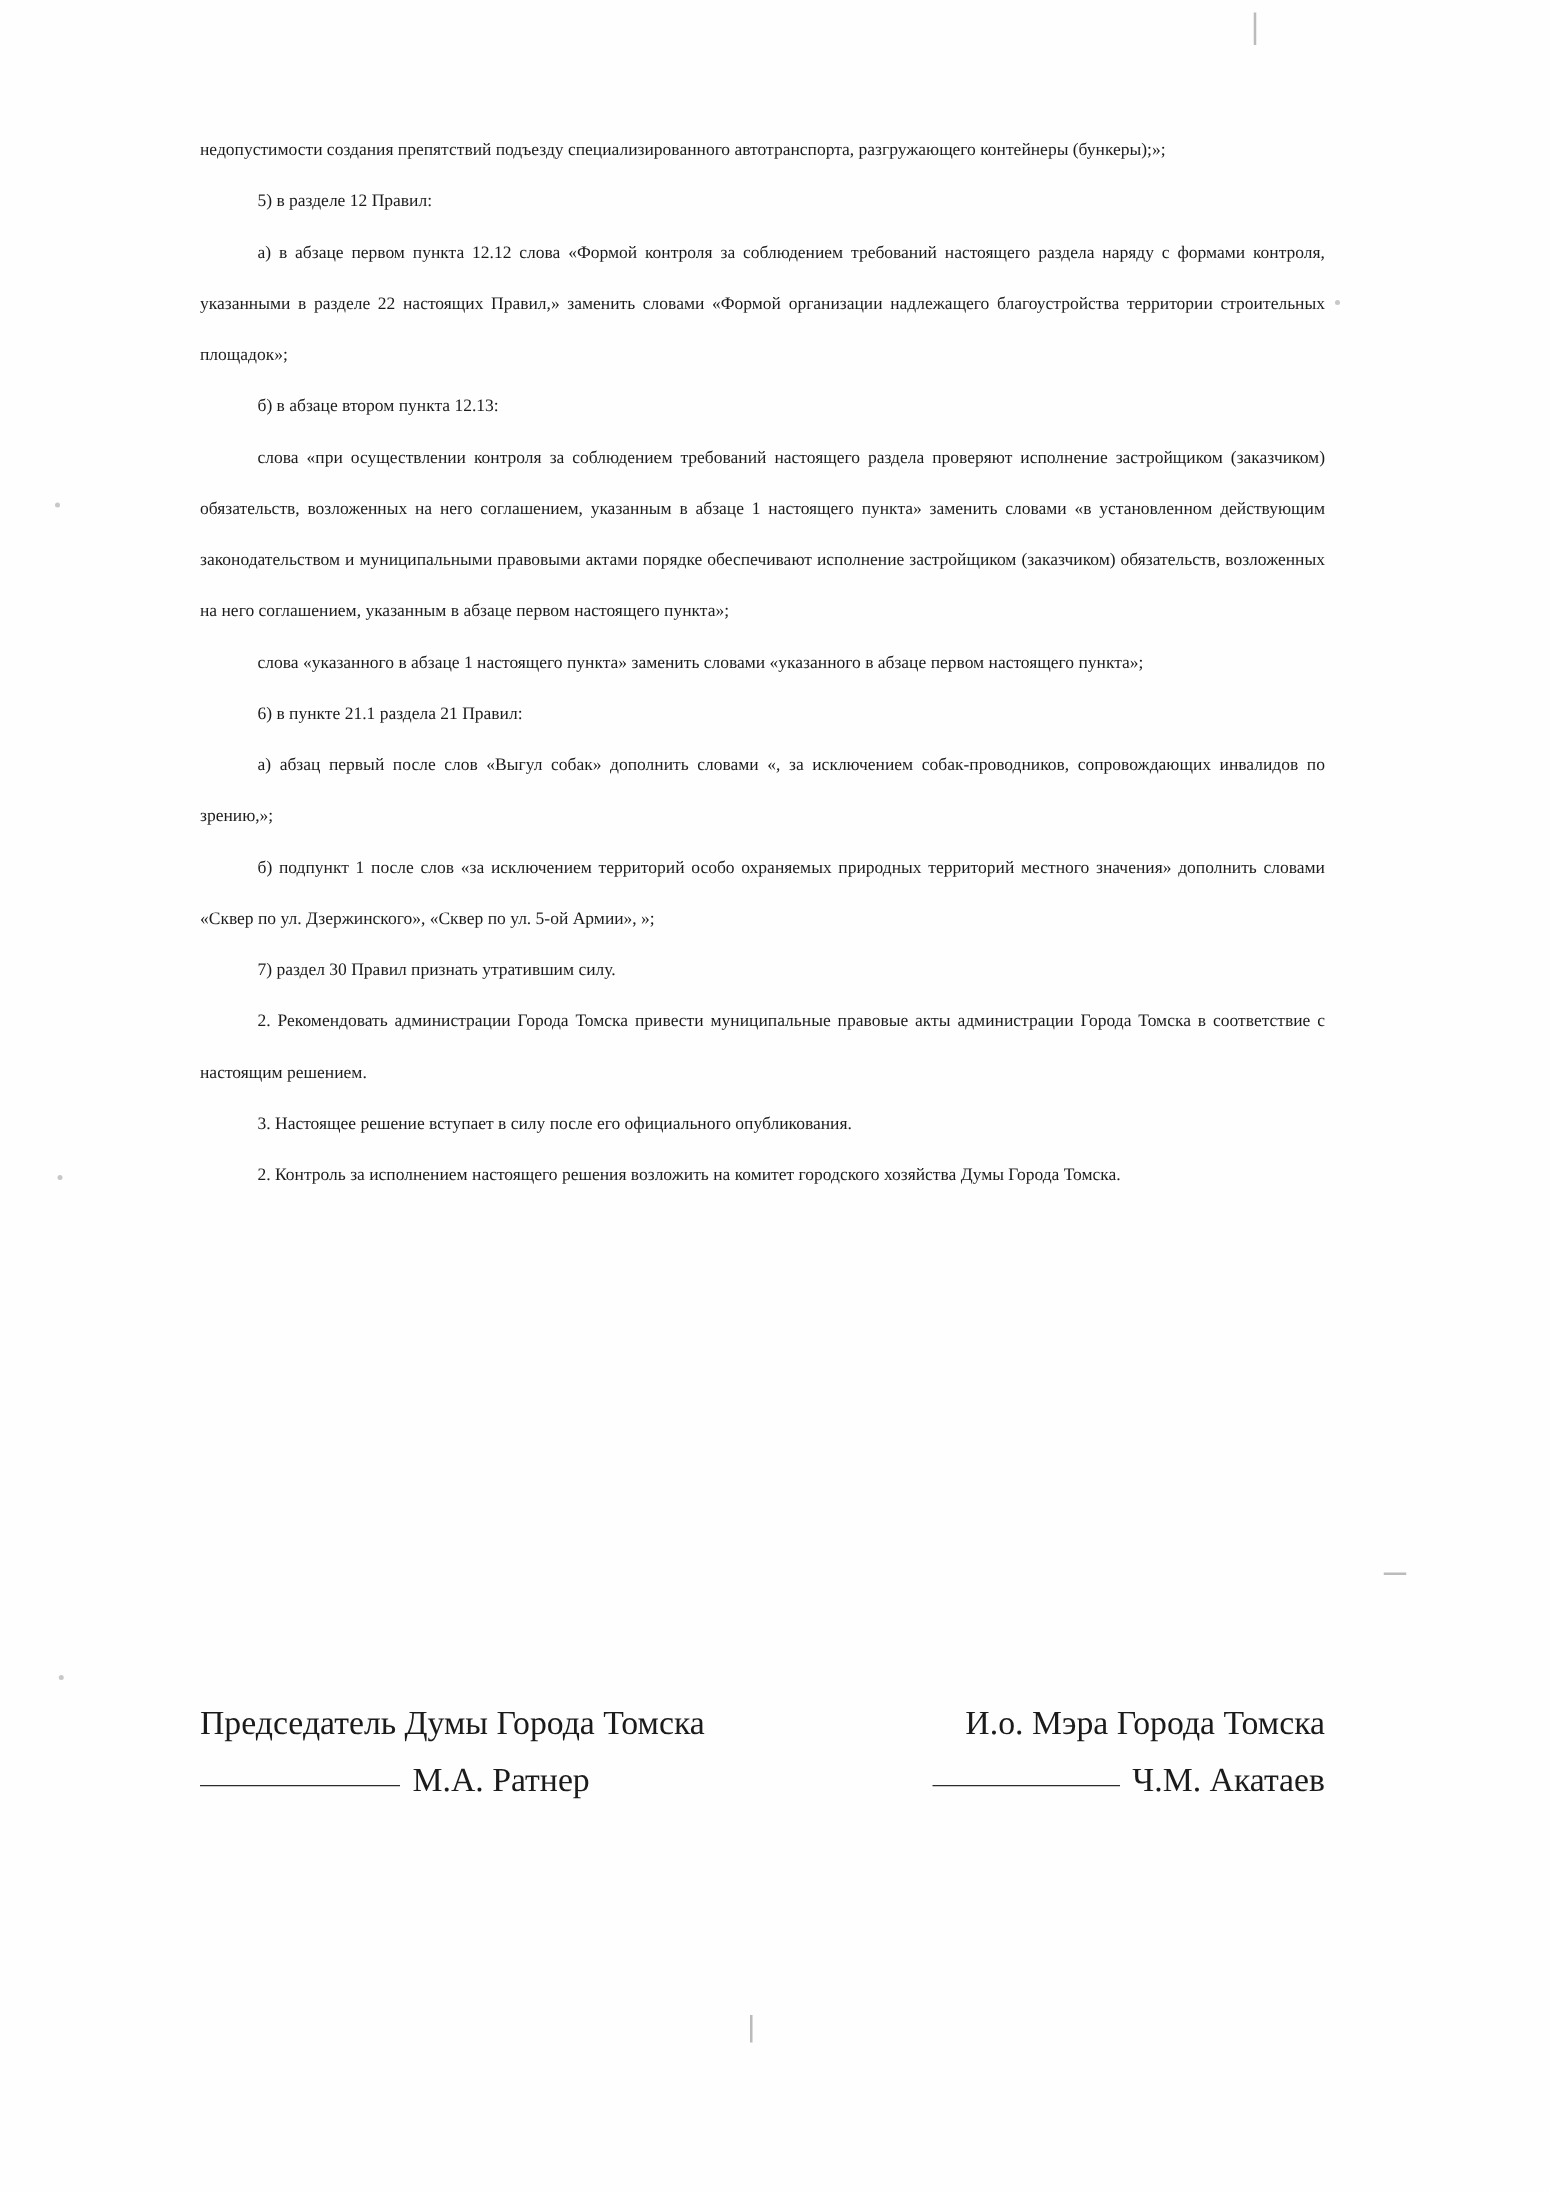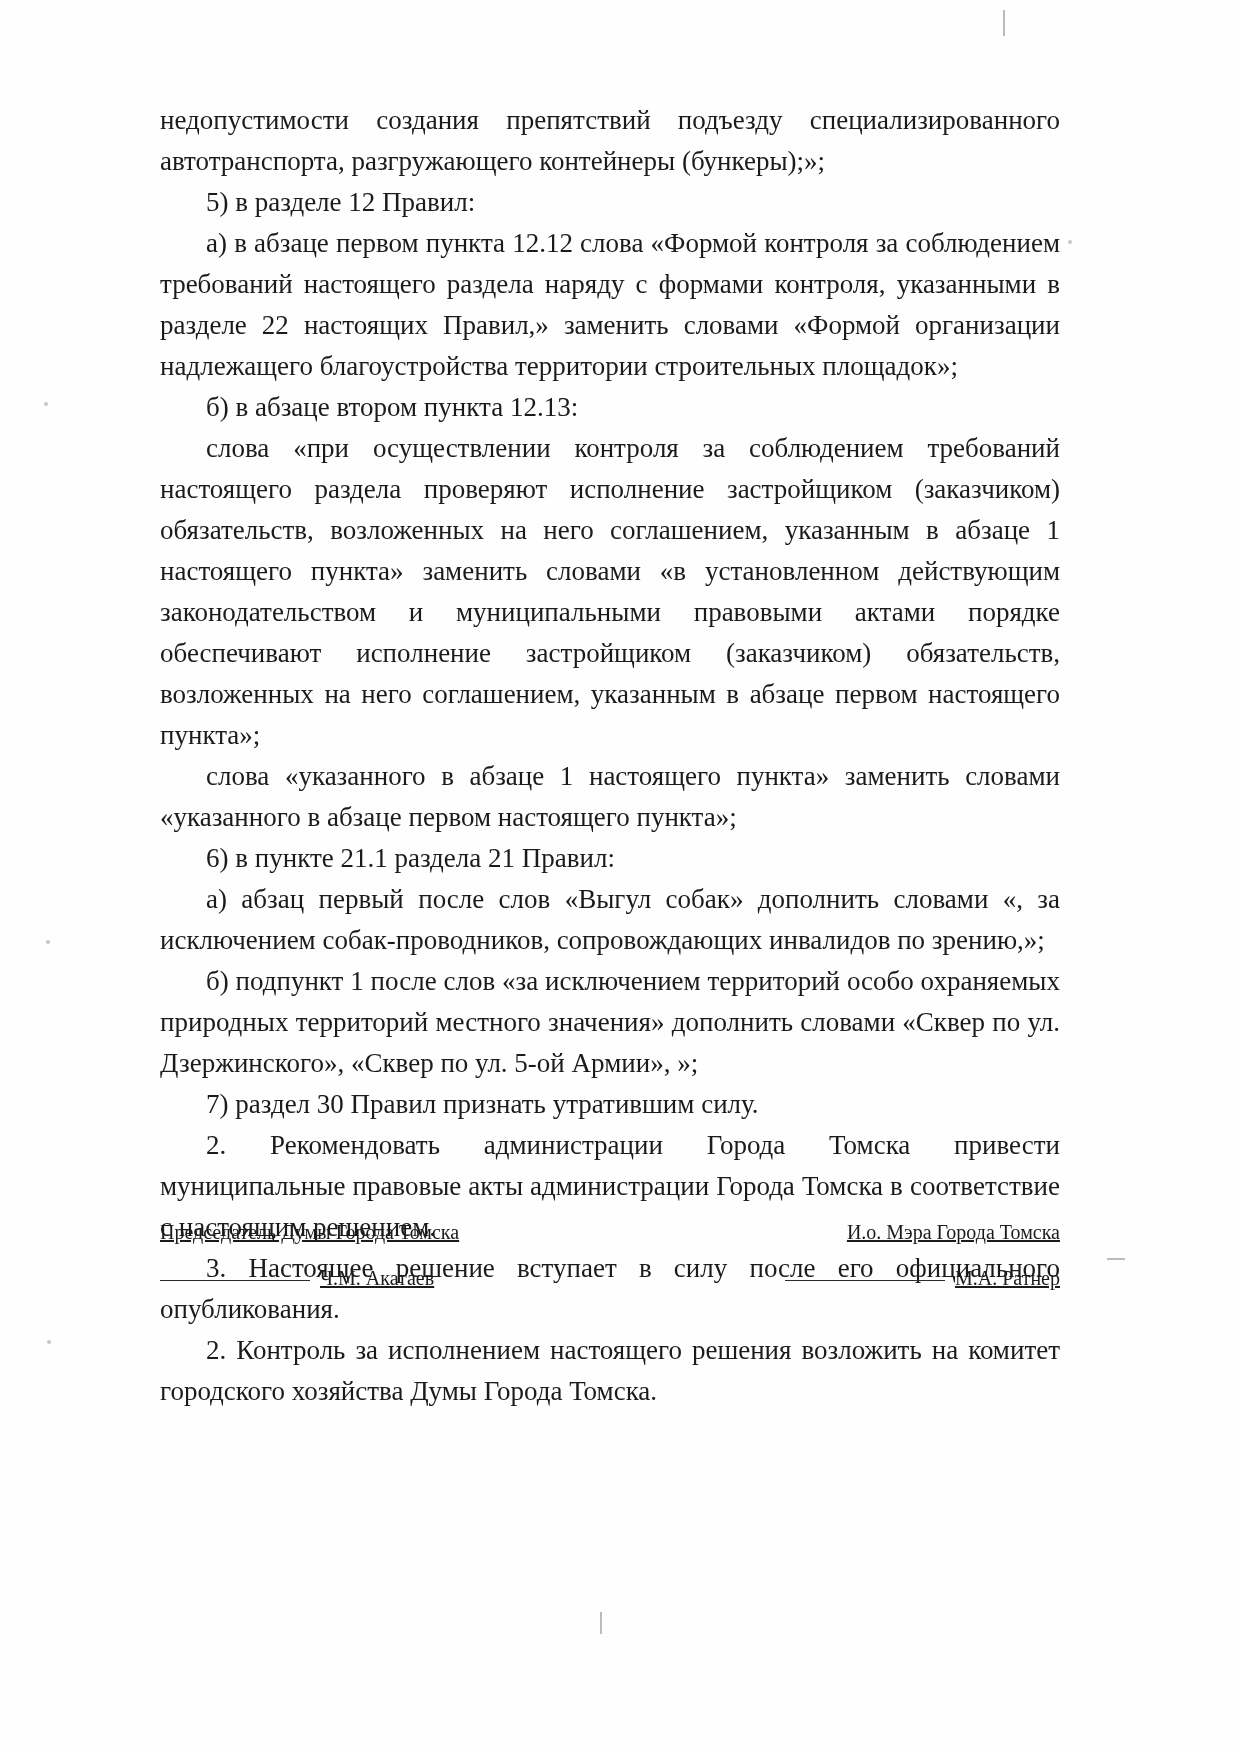--- a/index.html
+++ b/index.html
@@ -32,40 +32,39 @@
     opacity: .6;
   }
   .content {
     position: absolute;
     left: 160px;
     top: 100px;
     width: 900px;
   }
   p.para {
     margin: 0 0 0.0em 0;
-    font-size: 27px;
+    font-size: 14px;
     line-height: 41px;
     text-align: justify;
     text-justify: inter-word;
     hyphens: none;
   }
   p.para.indent {
     text-indent: 46px;
   }
   p.para.noindent {
     text-indent: 0;
   }
   .sign-block {
     position: absolute;
     left: 160px;
-    top: 1212px;
+    top: 1358px;
     width: 900px;
-    font-size: 20px;
+    font-size: 27px;
     line-height: 40px;
-    text-decoration: underline;
   }
   .sign-row {
     display: flex;
     justify-content: space-between;
     align-items: flex-start;
   }
   .sign-left, .sign-right {
     white-space: nowrap;
   }
   .sign-right { text-align: left; }
@@ -120,23 +119,23 @@
     <p class="para indent">2. Контроль за исполнением настоящего решения возложить на комитет городского хозяйства Думы Города Томска.</p>
   </div>
 
   <div class="sign-block">
     <div class="sign-row">
       <div class="sign-left">Председатель Думы Города Томска</div>
       <div class="sign-right">И.о. Мэра Города Томска</div>
     </div>
     <div class="sign-names">
       <div class="name-wrap">
+        <span class="rule long"></span>
+        <span class="name-text">М.А. Ратнер</span>
+      </div>
+      <div class="name-wrap">
         <span class="rule"></span>
         <span class="name-text">Ч.М. Акатаев</span>
-      </div>
-      <div class="name-wrap">
-        <span class="rule long"></span>
-        <span class="name-text">М.А. Ратнер</span>
       </div>
     </div>
   </div>
 
 </div>
 
 </body></html>

